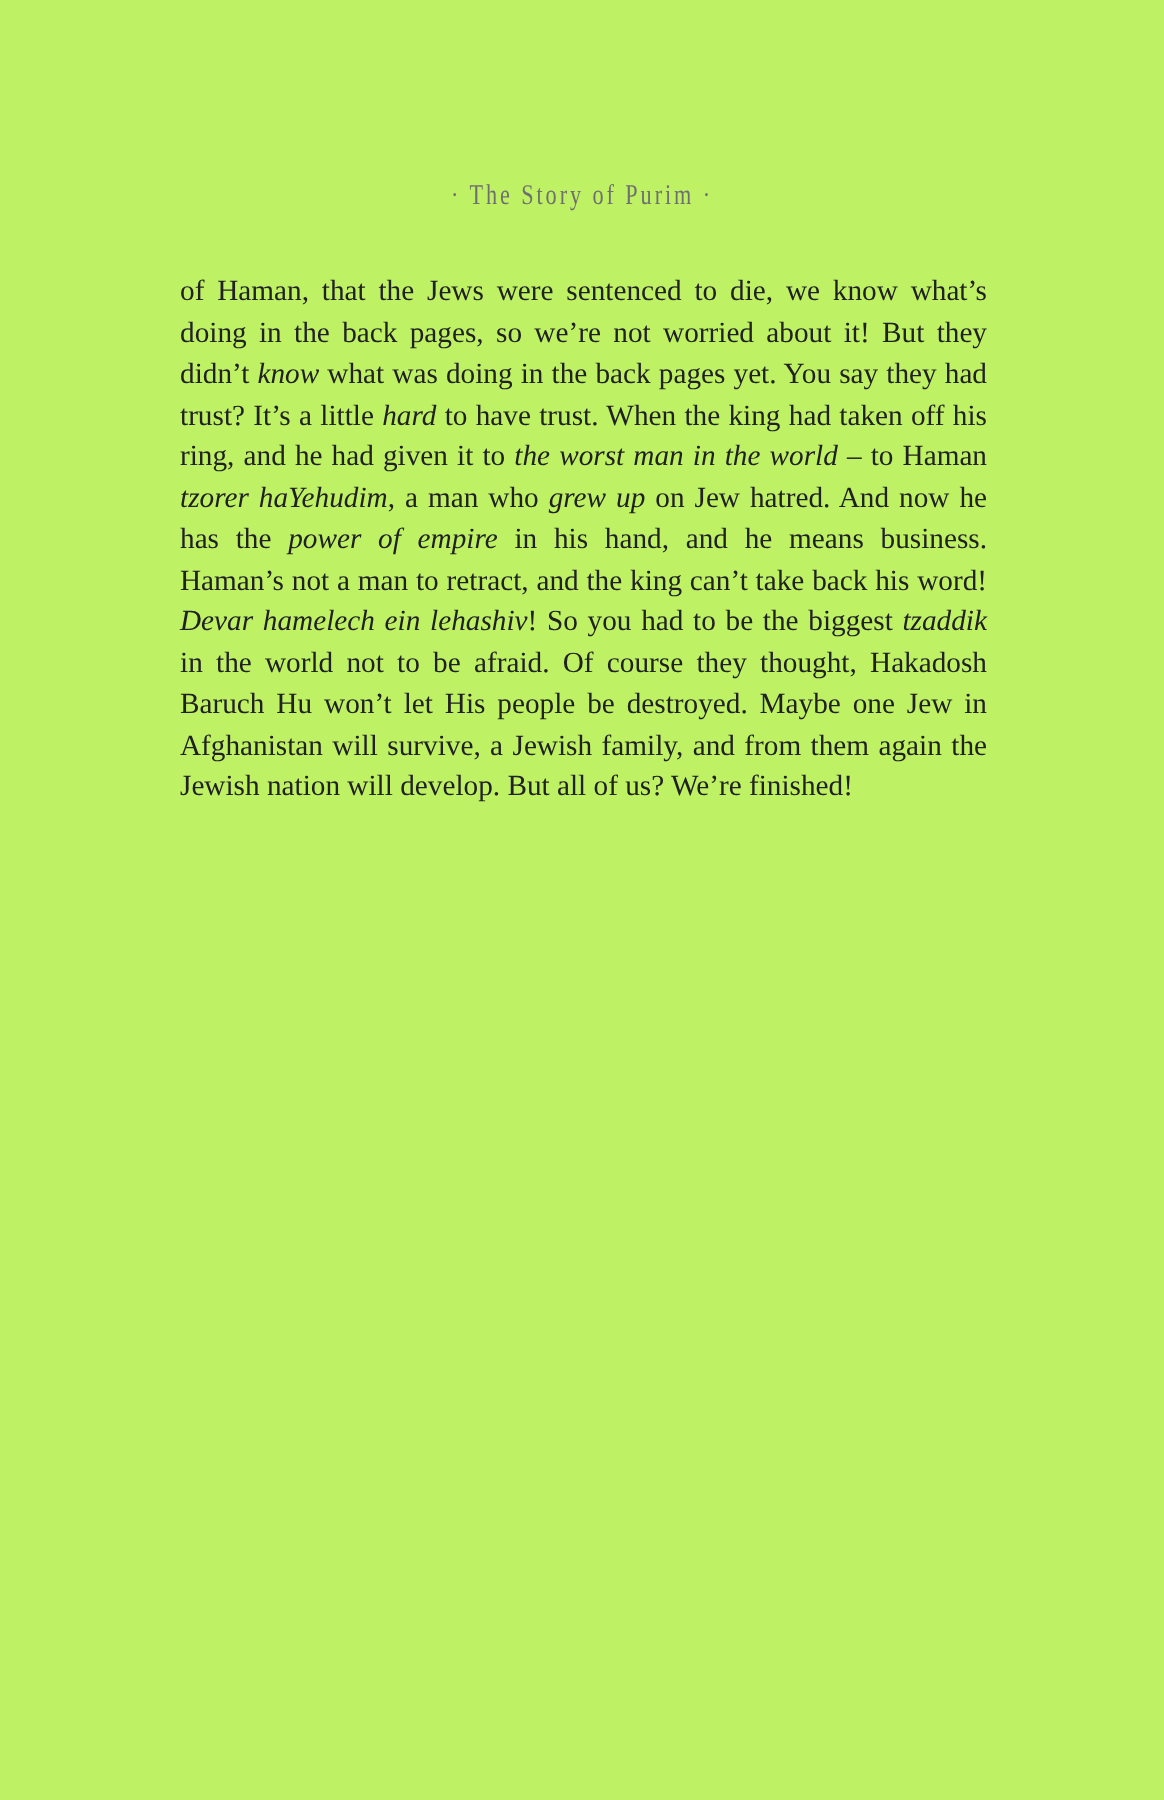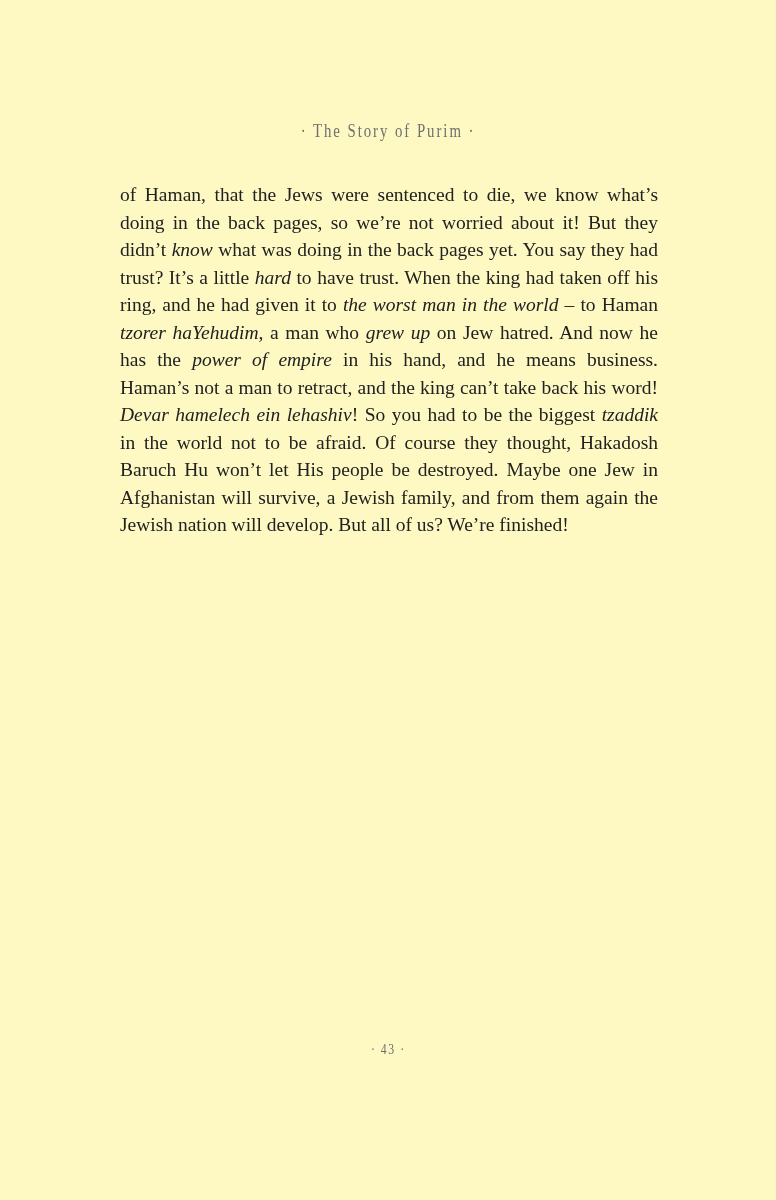--- a/index.html
+++ b/index.html
@@ -4,21 +4,21 @@
 <style>
   html, body {
     margin: 0;
     padding: 0;
     background: #ffffff;
   }
   .page {
     position: relative;
     width: 776px;
     height: 1200px;
-    background: #fef9c3;
+    background: #bef264;
     overflow: hidden;
     font-family: "Liberation Serif", serif;
   }
   .running-header {
     position: absolute;
     top: 120px;
     left: 0;
     width: 776px;
     text-align: center;
     color: #6f6f6f;
@@ -64,17 +64,14 @@
 <body>
 
 <div class="page">
 
   <div class="running-header">
     <span class="condensed">· The Story of Purim ·</span>
   </div>
 
   <div class="body-paragraph"><span>of Haman, that the Jews were sentenced to die, we know what’s doing in the back pages, so we’re not worried about it! But they didn’t </span><em>know</em><span> what was doing in the back pages yet. You say they had trust? It’s a little </span><em>hard</em><span> to have trust. When the king had taken off his ring, and he had given it to </span><em>the worst man in the world</em><span> – to Haman </span><em>tzorer haYehudim</em><span>, a man who </span><em>grew up</em><span> on Jew hatred. And now he has the </span><em>power of empire</em><span> in his hand, and he means business. Haman’s not a man to retract, and the king can’t take back his word! </span><em>Devar hamelech ein lehashiv</em><span>! So you had to be the biggest </span><em>tzaddik</em><span> in the world not to be afraid. Of course they thought, Hakadosh Baruch Hu won’t let His people be destroyed. Maybe one Jew in Afghanistan will survive, a Jewish family, and from them again the Jewish nation will develop. But all of us? We’re finished!</span></div>
 
-  <div class="page-number">
-    <span class="condensed">· 43 ·</span>
-  </div>
 
 </div>
 
 </body></html>

